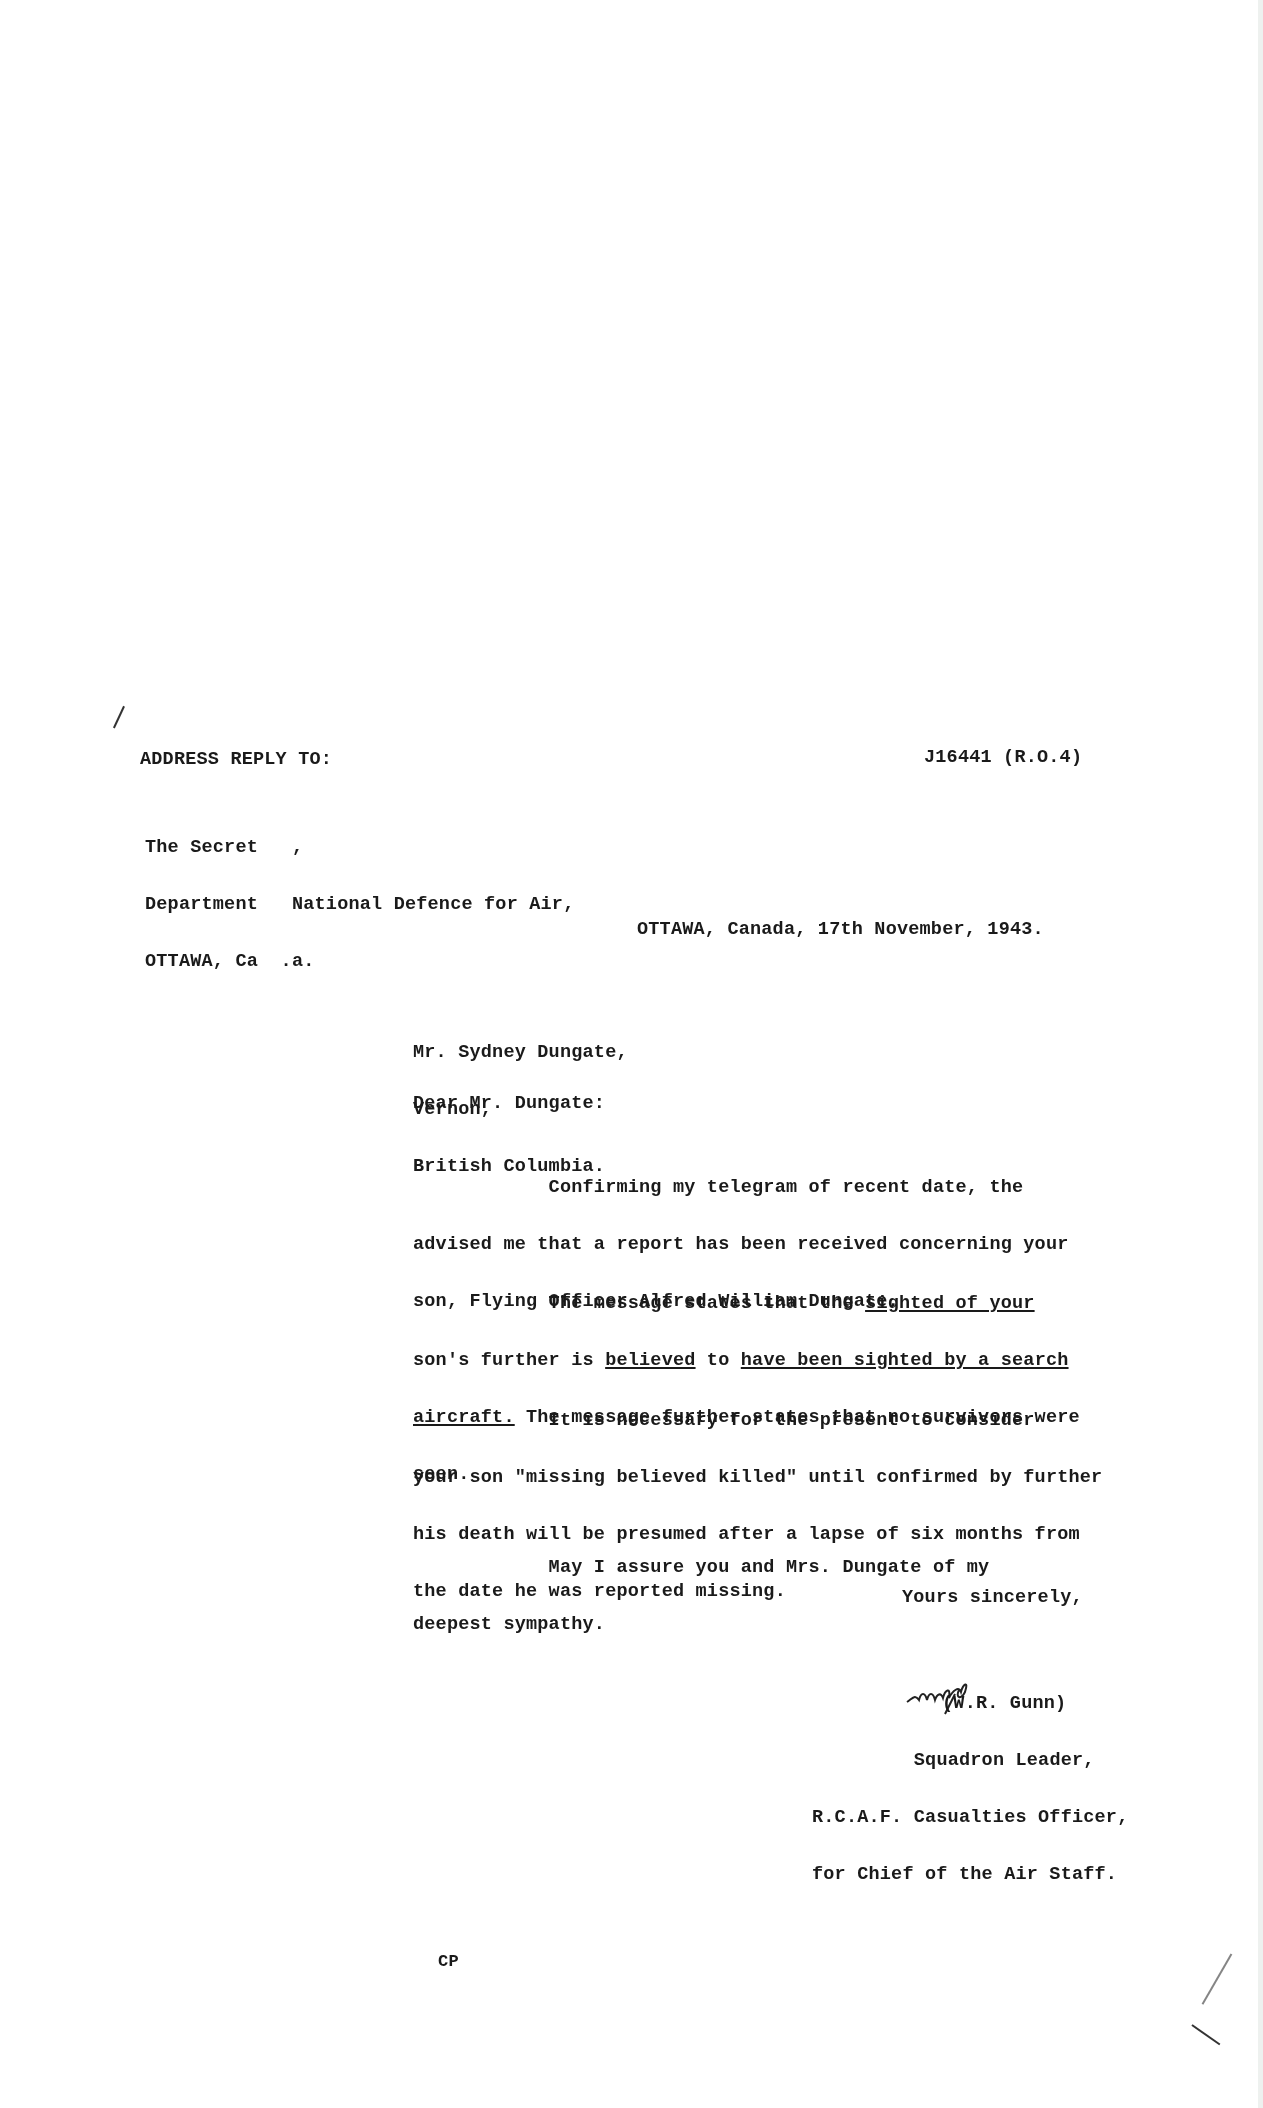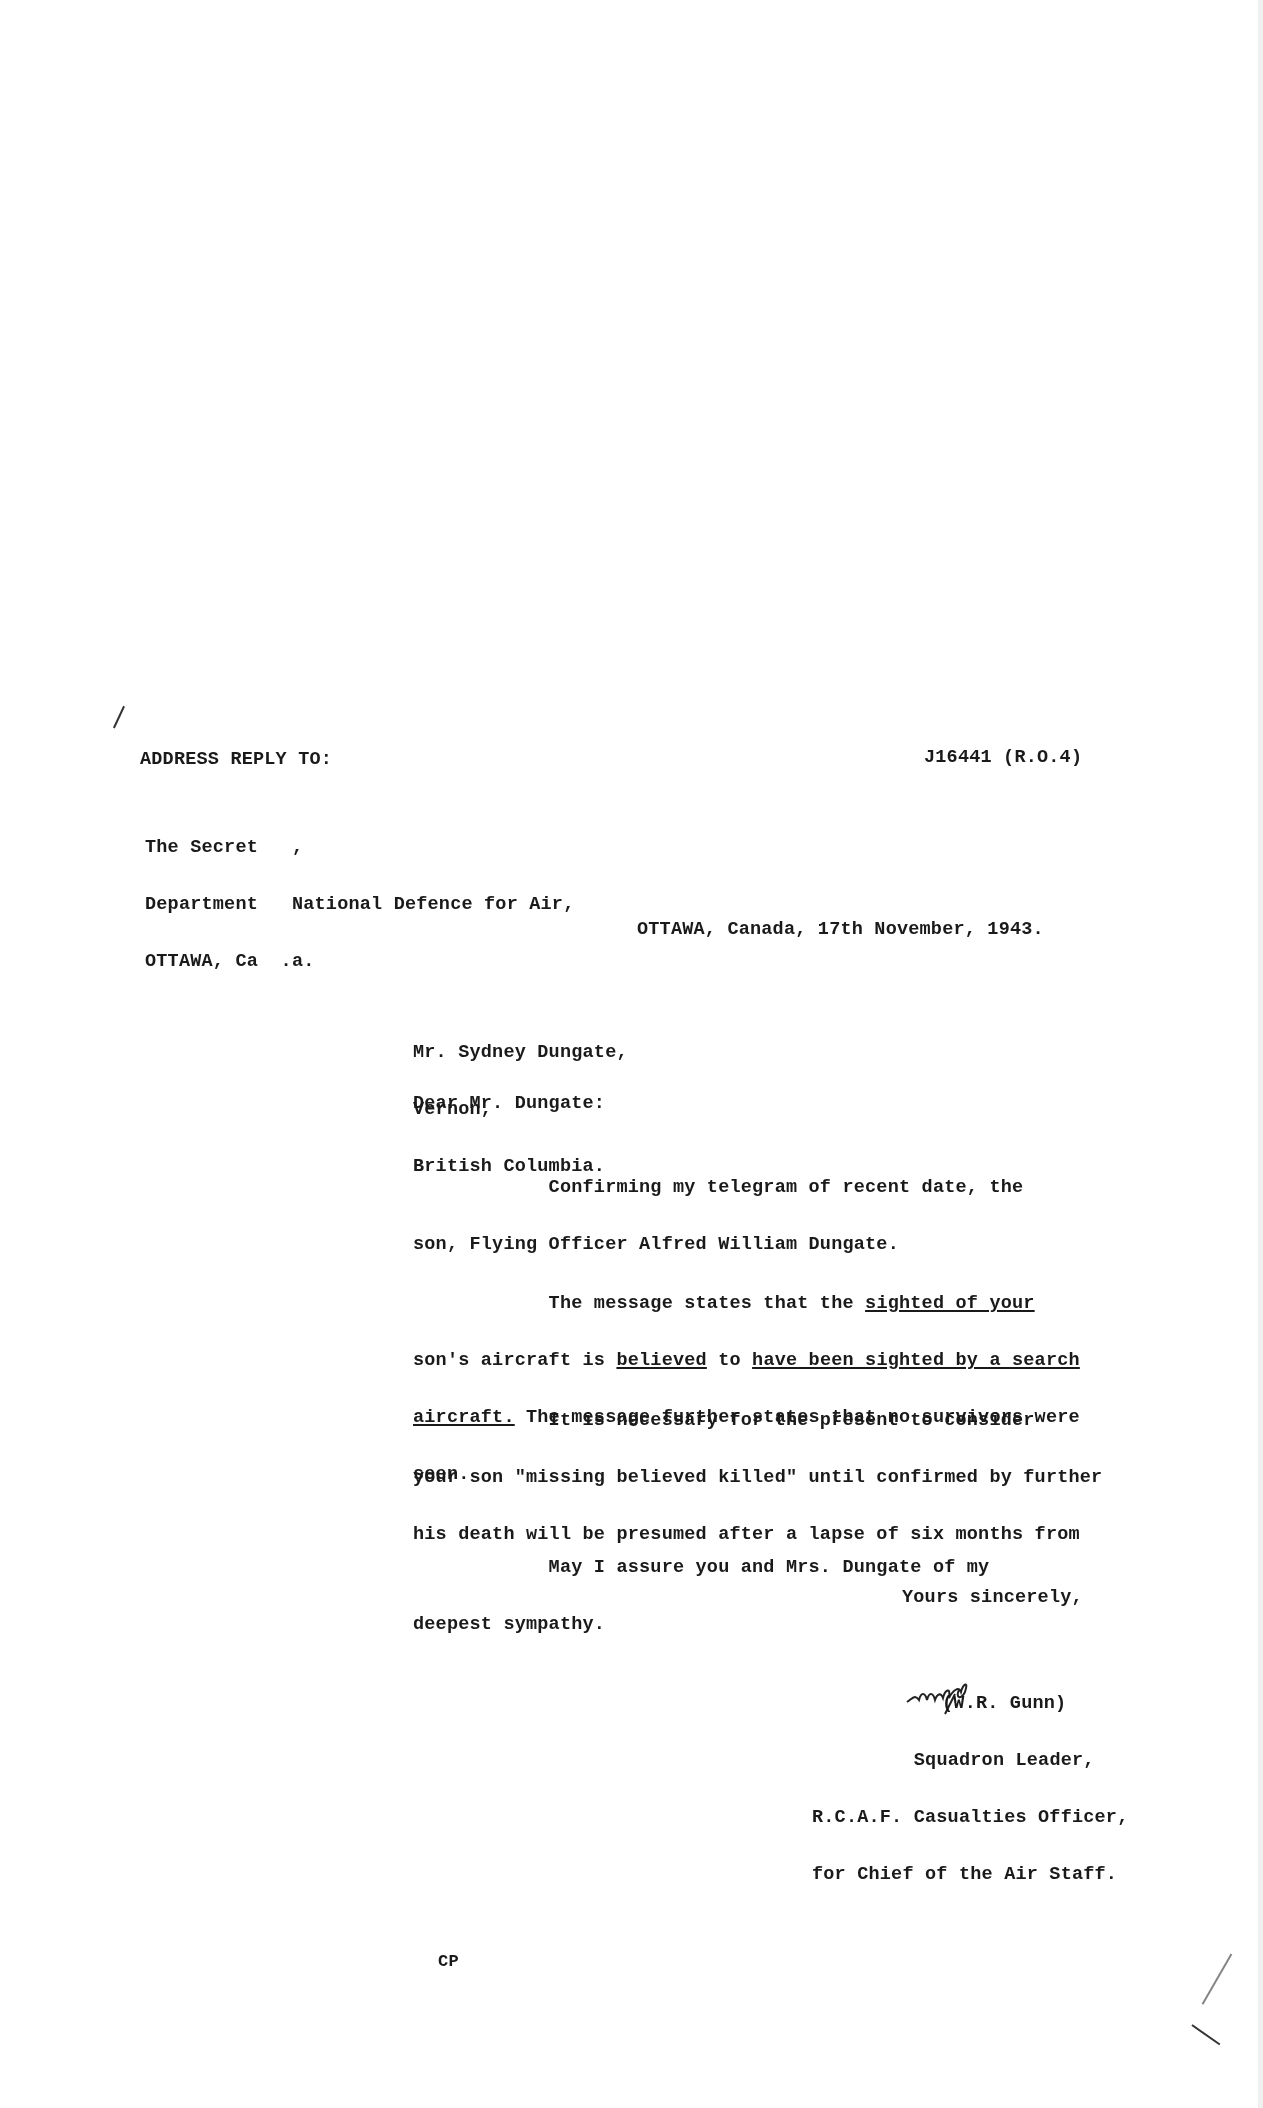--- a/index.html
+++ b/index.html
@@ -30,34 +30,36 @@
   <div class="t" style="left:413px; top:1005px;">
     <span class="line">Mr. Sydney Dungate,</span>
     <span class="line">Vernon,</span>
     <span class="line">British Columbia.</span>
   </div>
 
   <div class="t" style="left:413px; top:1094px;">Dear Mr. Dungate:</div>
 
   <div class="t" style="left:413px; top:1140px;">
     <span class="line">            Confirming my telegram of recent date, the</span>
+    <span class="line">advised me that a report has been received concerning your</span>
     <span class="line">son, Flying Officer Alfred William Dungate.</span>
   </div>
 
   <div class="t" style="left:413px; top:1256px;">
     <span class="line"><span>            The message states that the </span><span class="u">sighted of your</span></span>
-    <span class="line"><span>son's aircraft is </span><span class="u">believed</span><span> to </span><span class="u">have been sighted by a search</span></span>
+    <span class="line"><span>son's further is </span><span class="u">believed</span><span> to </span><span class="u">have been sighted by a search</span></span>
     <span class="line"><span class="u">aircraft.</span><span> The message further states that no survivors were</span></span>
     <span class="line">seen.</span>
   </div>
 
   <div class="t" style="left:413px; top:1373px;">
     <span class="line">            It is necessary for the present to consider</span>
     <span class="line">your son "missing believed killed" until confirmed by further</span>
     <span class="line">his death will be presumed after a lapse of six months from</span>
+    <span class="line">the date he was reported missing.</span>
   </div>
 
   <div class="t" style="left:413px; top:1520px;">
     <span class="line">            May I assure you and Mrs. Dungate of my</span>
     <span class="line">deepest sympathy.</span>
   </div>
 
   <div class="t" style="left:902px; top:1588px;text-align:right;">Yours sincerely,</div>
 
   <svg class="sig" style="left:905px; top:1680px;" width="90" height="40" viewBox="0 0 90 40">

